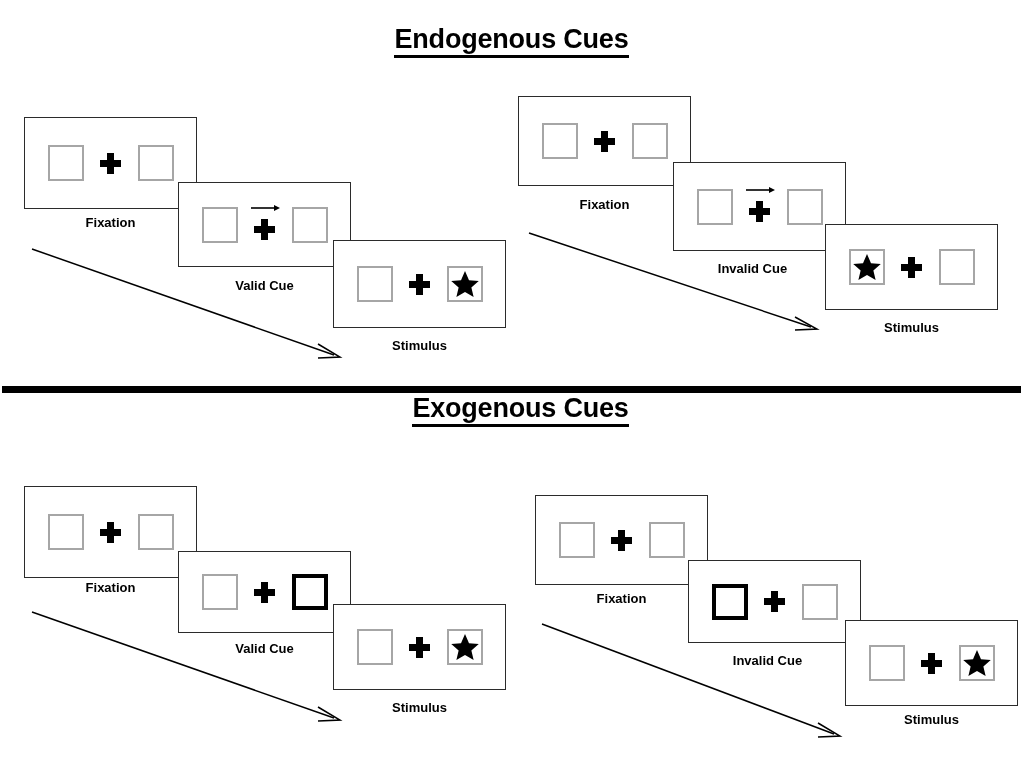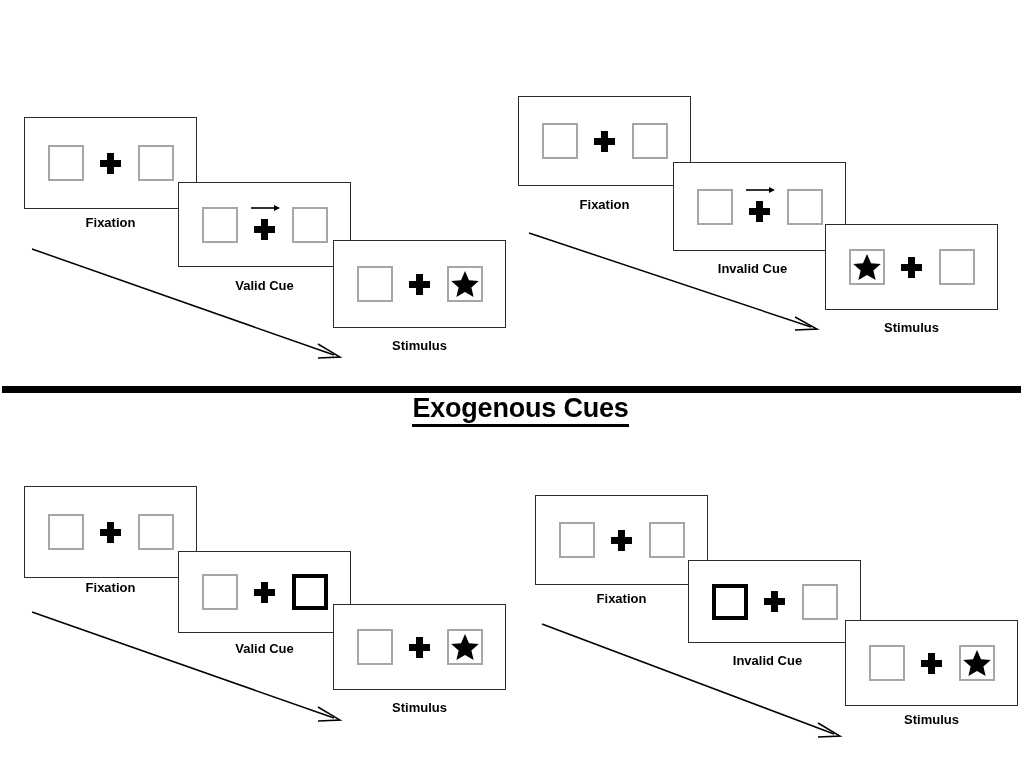--- a/index.html
+++ b/index.html
@@ -141,20 +141,23 @@
   .flow-arrow {
     position: absolute;
     overflow: visible;
   }
 </style>
 </head>
 <body>
 
 <div class="stage">
 
+  <div class="section-title" id="title-endogenous">
+    <span>Endogenous Cues</span>
+  </div>
 
   <div class="panel" style="left:24px; top:117px; width:173px; height:92px;">
     <div class="panel-inner">
       <div class="box"></div>
       <div class="center-slot">
         <div class="plus"></div>
       </div>
       <div class="box"></div>
     </div>
   </div>

